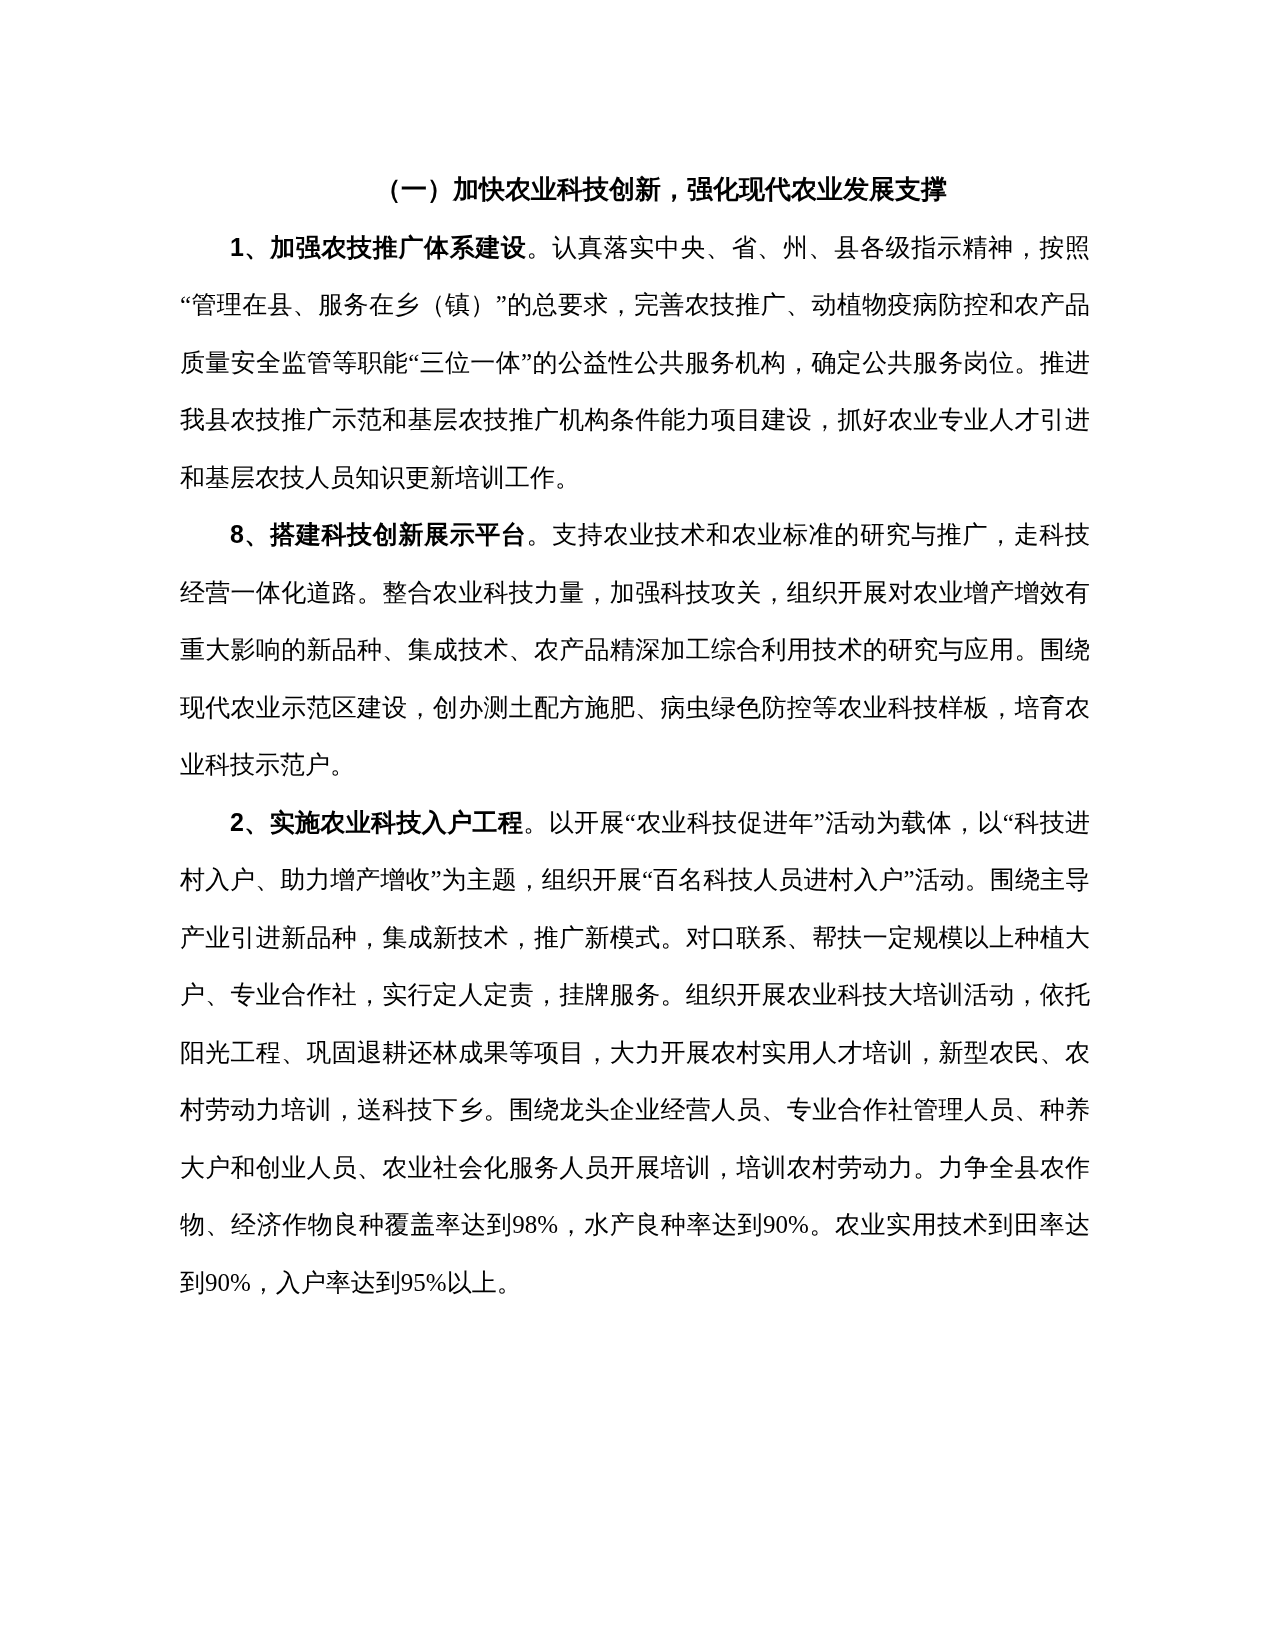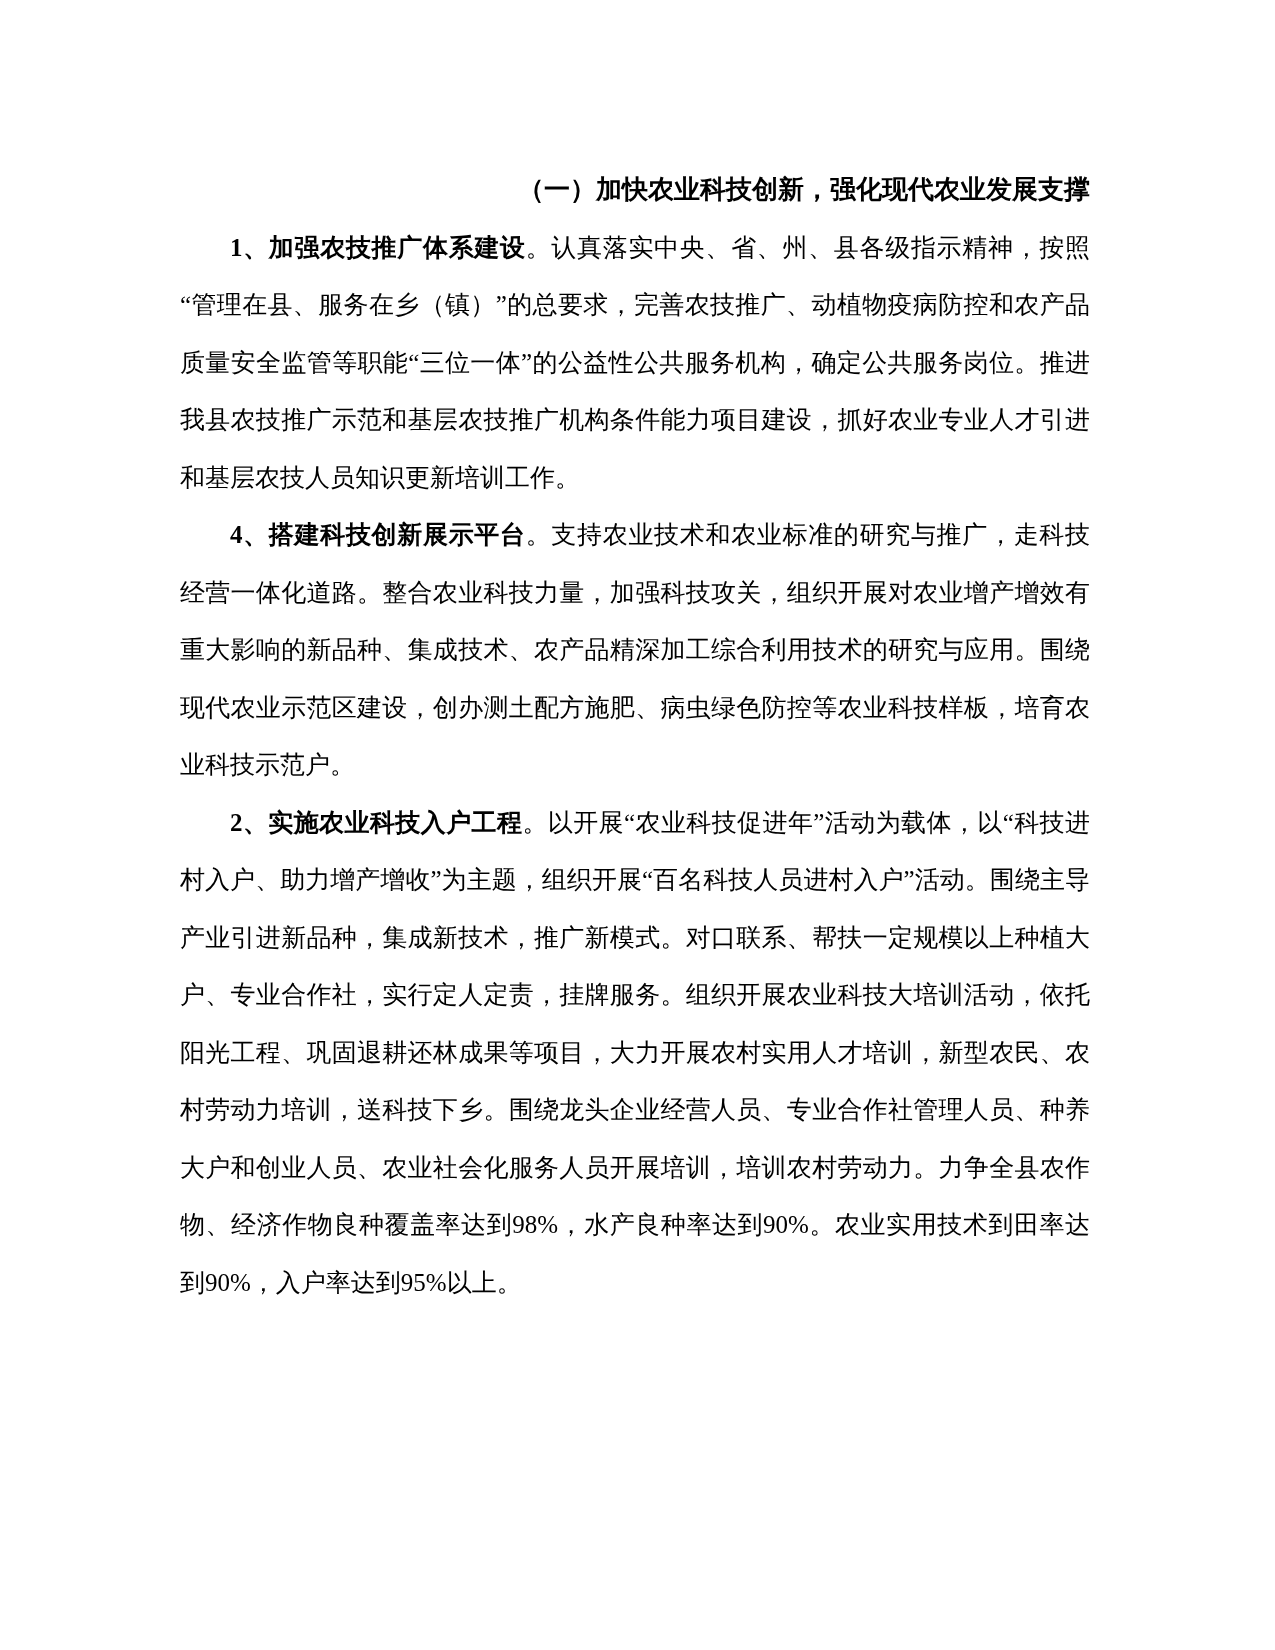--- a/index.html
+++ b/index.html
@@ -27,39 +27,39 @@
     text-align: justify;
     text-justify: inter-character;
   }
   .heading {
     margin: 0;
     text-indent: 2em;
     font-size: 26px;
     font-weight: bold;
     font-family: "Liberation Sans", "DejaVu Sans", sans-serif;
     line-height: 57.5px;
-    text-align: right;
+    text-align: center;
   }
   .para {
     margin: 0;
     text-indent: 2em;
   }
   .para .lead {
     font-weight: bold;
-    font-family: Liberation Serif, serif;
+    font-family: Liberation Sans, sans-serif;
   }
 </style>
 </head>
 <body>
 
 <div class="page">
   <div class="content">
 
     <h2 class="heading">（一）加快农业科技创新，强化现代农业发展支撑</h2>
 
     <p class="para"><span class="lead">1、加强农技推广体系建设</span><span>。认真落实中央、省、州、县各级指示精神，按照“管理在县、服务在乡（镇）”的总要求，完善农技推广、动植物疫病防控和农产品质量安全监管等职能“三位一体”的公益性公共服务机构，确定公共服务岗位。推进我县农技推广示范和基层农技推广机构条件能力项目建设，抓好农业专业人才引进和基层农技人员知识更新培训工作。</span></p>
 
-    <p class="para"><span class="lead">4、搭建科技创新展示平台</span><span>。支持农业技术和农业标准的研究与推广，走科技经营一体化道路。整合农业科技力量，加强科技攻关，组织开展对农业增产增效有重大影响的新品种、集成技术、农产品精深加工综合利用技术的研究与应用。围绕现代农业示范区建设，创办测土配方施肥、病虫绿色防控等农业科技样板，培育农业科技示范户。</span></p>
+    <p class="para"><span class="lead">8、搭建科技创新展示平台</span><span>。支持农业技术和农业标准的研究与推广，走科技经营一体化道路。整合农业科技力量，加强科技攻关，组织开展对农业增产增效有重大影响的新品种、集成技术、农产品精深加工综合利用技术的研究与应用。围绕现代农业示范区建设，创办测土配方施肥、病虫绿色防控等农业科技样板，培育农业科技示范户。</span></p>
 
     <p class="para"><span class="lead">2、实施农业科技入户工程</span><span>。以开展“农业科技促进年”活动为载体，以“科技进村入户、助力增产增收”为主题，组织开展“百名科技人员进村入户”活动。围绕主导产业引进新品种，集成新技术，推广新模式。对口联系、帮扶一定规模以上种植大户、专业合作社，实行定人定责，挂牌服务。组织开展农业科技大培训活动，依托阳光工程、巩固退耕还林成果等项目，大力开展农村实用人才培训，新型农民、农村劳动力培训，送科技下乡。围绕龙头企业经营人员、专业合作社管理人员、种养大户和创业人员、农业社会化服务人员开展培训，培训农村劳动力。力争全县农作物、经济作物良种覆盖率达到98%，水产良种率达到90%。农业实用技术到田率达到90%，入户率达到95%以上。</span></p>
 
   </div>
 </div>
 
 </body></html>

